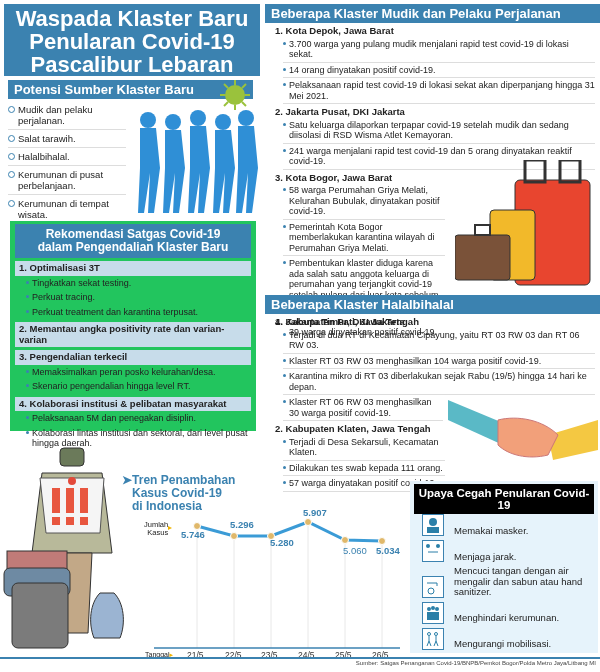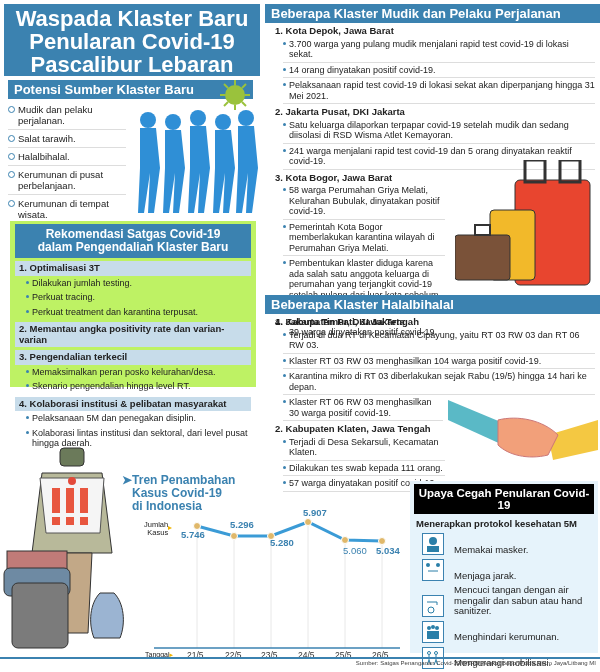--- a/index.html
+++ b/index.html
@@ -5,21 +5,21 @@
 *{box-sizing:border-box;margin:0;padding:0}
 body{width:600px;height:672px;background:#fff;font-family:"Liberation Sans",sans-serif;color:#222;position:relative;overflow:hidden}
 .abs{position:absolute}
 .title-box{left:4px;top:4px;width:256px;height:72px;background:#3b82b0;color:#fff;text-align:center;font-weight:bold;font-size:22px;line-height:23px;padding-top:3px}
 .sec-head{background:#3b82b0;color:#fff;font-weight:bold;font-size:13px;padding:2px 6px;height:19px;line-height:16px}
 .potensi-head{left:8px;top:80px;width:245px}
 .pot-list{left:8px;top:101px;width:118px;font-size:9.5px;line-height:11px}
 .pot-list li{list-style:none;padding:3px 0 3px 10px;border-bottom:1px solid #ddd;position:relative}
 .pot-list li:before{content:"";position:absolute;left:0;top:5px;width:5px;height:5px;border:1.5px solid #3b82b0;border-radius:50%}
 .walkers{left:128px;top:98px;width:132px;height:118px}
-.rek-box{left:10px;top:221px;width:246px;height:166px;background:#bef264}
+.rek-box{left:10px;top:221px;width:246px;height:210px;background:#22c55e}
 .rek-head{margin:3px 5px 0;background:#3b82b0;color:#fff;text-align:center;font-weight:bold;font-size:12px;line-height:13px;padding:4px 0 4px}
 .rek-item{font-size:9px;line-height:10.5px}
 .rek-item .ih{background:#c7dcea;font-weight:bold;margin:3px 5px 0;padding:2px 4px;font-size:9.5px}
 .rek-item ul{list-style:none;padding-left:16px;padding-right:8px}
 .rek-item li{padding:2px 0 2px 6px;position:relative}
 .rek-item li:before{content:"";position:absolute;left:0;top:5px;width:3px;height:3px;background:#3b82b0;border-radius:50%}
 .right-head{left:265px;top:4px;width:335px}
 .rcol{left:275px;width:320px;font-size:9px;line-height:10.5px}
 .rcol .loc{font-weight:bold;font-size:9.5px;margin-top:3px}
 .rcol ul{list-style:none;padding-left:8px}
@@ -81,21 +81,21 @@
 </svg>
 
 <div class="abs rek-box">
   <div class="rek-head">
     <div>Rekomendasi Satgas Covid-19</div>
     <div>dalam Pengendalian Klaster Baru</div>
   </div>
   <div class="rek-item">
     <div class="ih">1. Optimalisasi 3T</div>
     <ul>
-      <li>Dilakukan jumlah testing.</li>
+      <li>Tingkatkan sekat testing.</li>
       <li>Perkuat tracing.</li>
       <li>Perkuat treatment dan karantina terpusat.</li>
     </ul>
   </div>
   <div class="rek-item">
     <div class="ih">2. Memantau angka positivity rate dan varian-varian</div>
   </div>
   <div class="rek-item">
     <div class="ih">3. Pengendalian terkecil</div>
     <ul>
@@ -224,21 +224,20 @@
   </ul>
 </div>
 <svg class="abs" style="left:448px;top:390px" width="150" height="80">
   <path d="M0 10l60 25-5 20L0 30z" fill="#5ab9c6"></path>
   <path d="M150 30l-50 15 5 25 45-10z" fill="#f4c842"></path>
   <path d="M50 30c20-5 45 0 60 15l-10 20c-20 5-40 0-50-10z" fill="#f2a07a" stroke="#c77"></path>
 </svg>
 
 <div class="abs cegah-box">
   <div class="cegah-head">Upaya Cegah Penularan Covid-19</div>
-  <div class="cegah-sub">Menerapkan protokol kesehatan 5M</div>
   <div class="c-item">
     <span class="c-icon">
         <svg width="16" height="16">
           <circle cx="8" cy="5" r="4" fill="#2a7fa8"></circle>
           <rect x="2" y="10" width="12" height="6" fill="#2a7fa8"></rect>
         </svg>
       </span>
     <span>Memakai masker.</span>
   </div>
   <div class="c-item">

